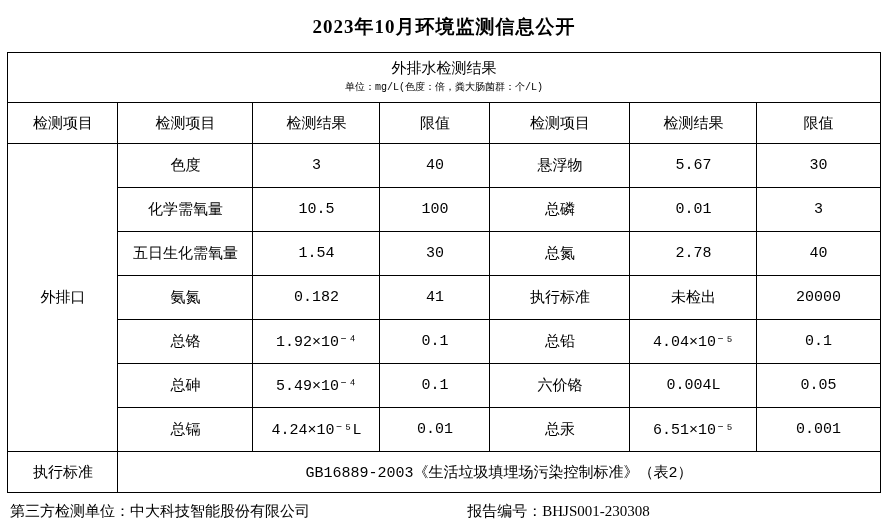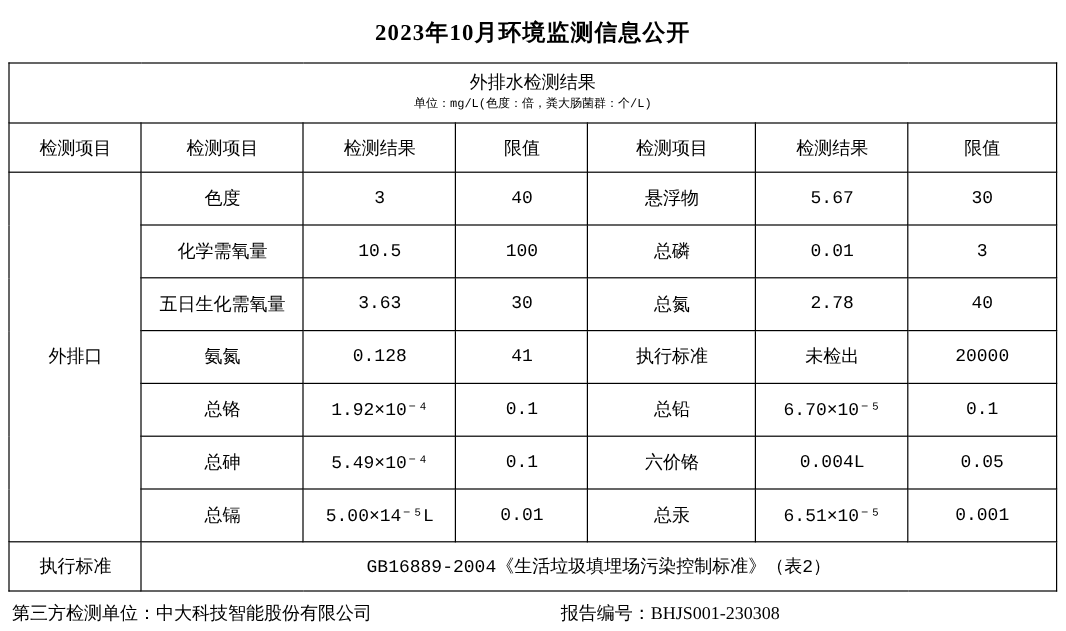--- a/index.html
+++ b/index.html
@@ -131,62 +131,62 @@
       <tr class="datarow">
         <td>化学需氧量</td>
         <td class="num">10.5</td>
         <td class="num">100</td>
         <td>总磷</td>
         <td class="num">0.01</td>
         <td class="num">3</td>
       </tr>
       <tr class="datarow">
         <td>五日生化需氧量</td>
-        <td class="num">3.63</td>
+        <td class="num">1.54</td>
         <td class="num">30</td>
         <td>总氮</td>
         <td class="num">2.78</td>
         <td class="num">40</td>
       </tr>
       <tr class="datarow">
         <td>氨氮</td>
-        <td class="num">0.128</td>
+        <td class="num">0.182</td>
         <td class="num">41</td>
         <td>执行标准</td>
         <td class="num">未检出</td>
         <td class="num">20000</td>
       </tr>
       <tr class="datarow">
         <td>总铬</td>
         <td class="num">1.92×10⁻⁴</td>
         <td class="num">0.1</td>
         <td>总铅</td>
-        <td class="num">6.70×10⁻⁵</td>
+        <td class="num">4.04×10⁻⁵</td>
         <td class="num">0.1</td>
       </tr>
       <tr class="datarow">
         <td>总砷</td>
         <td class="num">5.49×10⁻⁴</td>
         <td class="num">0.1</td>
         <td>六价铬</td>
         <td class="num">0.004L</td>
         <td class="num">0.05</td>
       </tr>
       <tr class="datarow">
         <td>总镉</td>
-        <td class="num">5.00×14⁻⁵L</td>
+        <td class="num">4.24×10⁻⁵L</td>
         <td class="num">0.01</td>
         <td>总汞</td>
         <td class="num">6.51×10⁻⁵</td>
         <td class="num">0.001</td>
       </tr>
 
       <tr class="stdrow">
         <td>执行标准</td>
-        <td colspan="6">GB16889-2004《生活垃圾填埋场污染控制标准》（表2）</td>
+        <td colspan="6">GB16889-2003《生活垃圾填埋场污染控制标准》（表2）</td>
       </tr>
     </tbody>
   </table>
 
   <div class="footer">
     <div class="left">第三方检测单位：中大科技智能股份有限公司</div>
     <div class="right">报告编号：BHJS001-230308</div>
   </div>
 
 </div>

